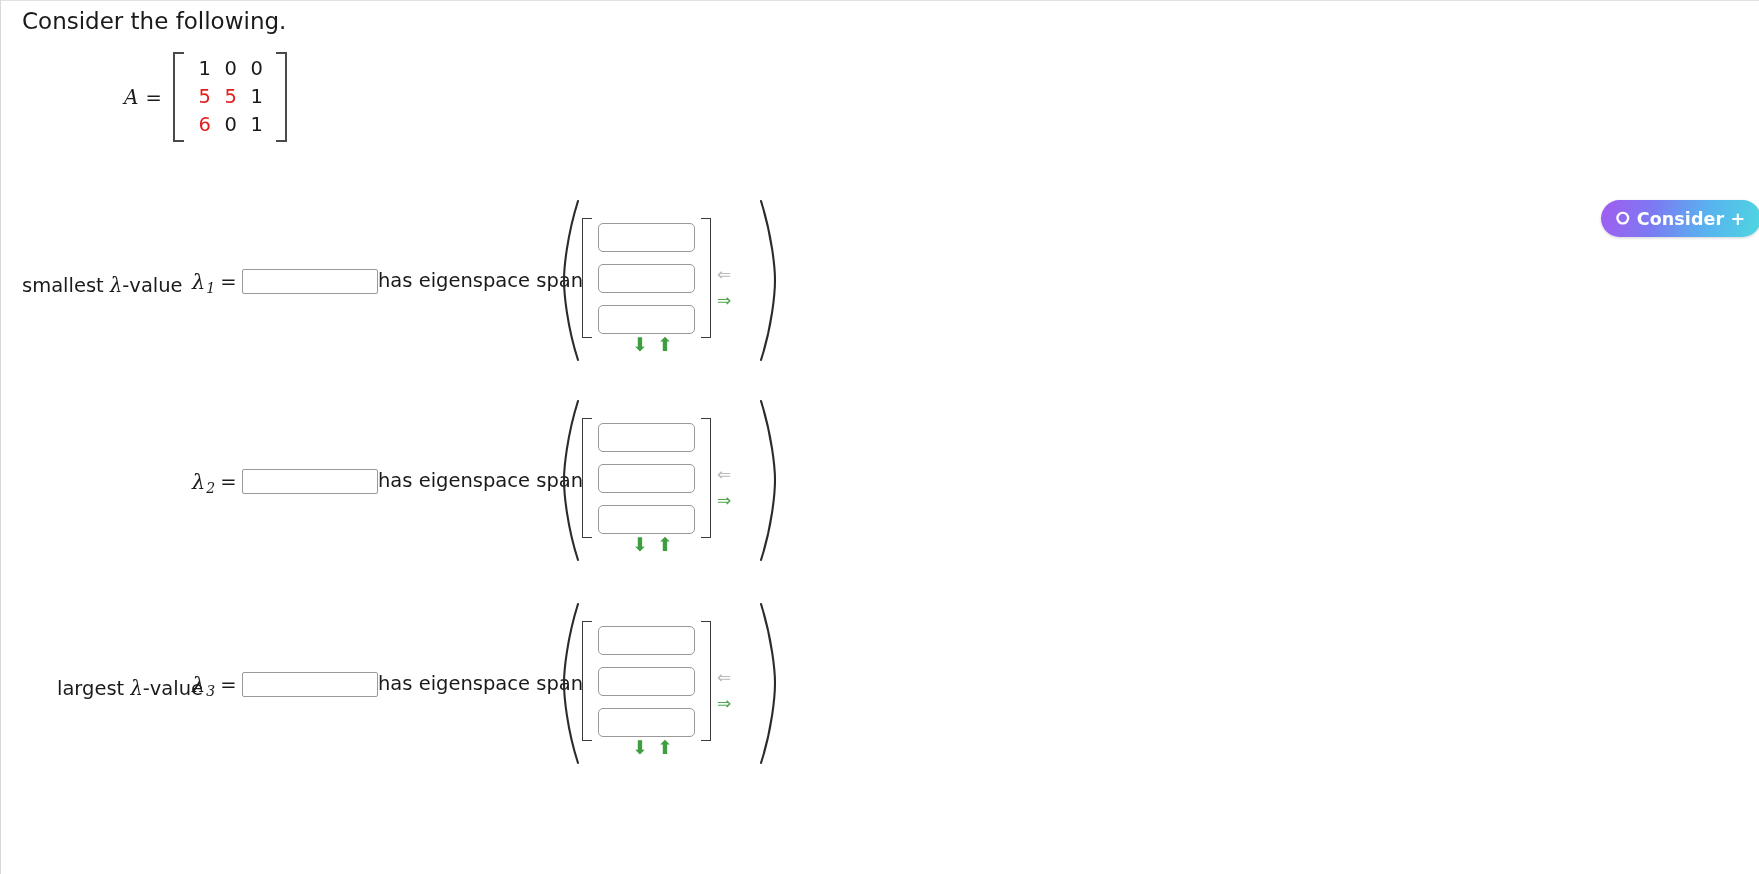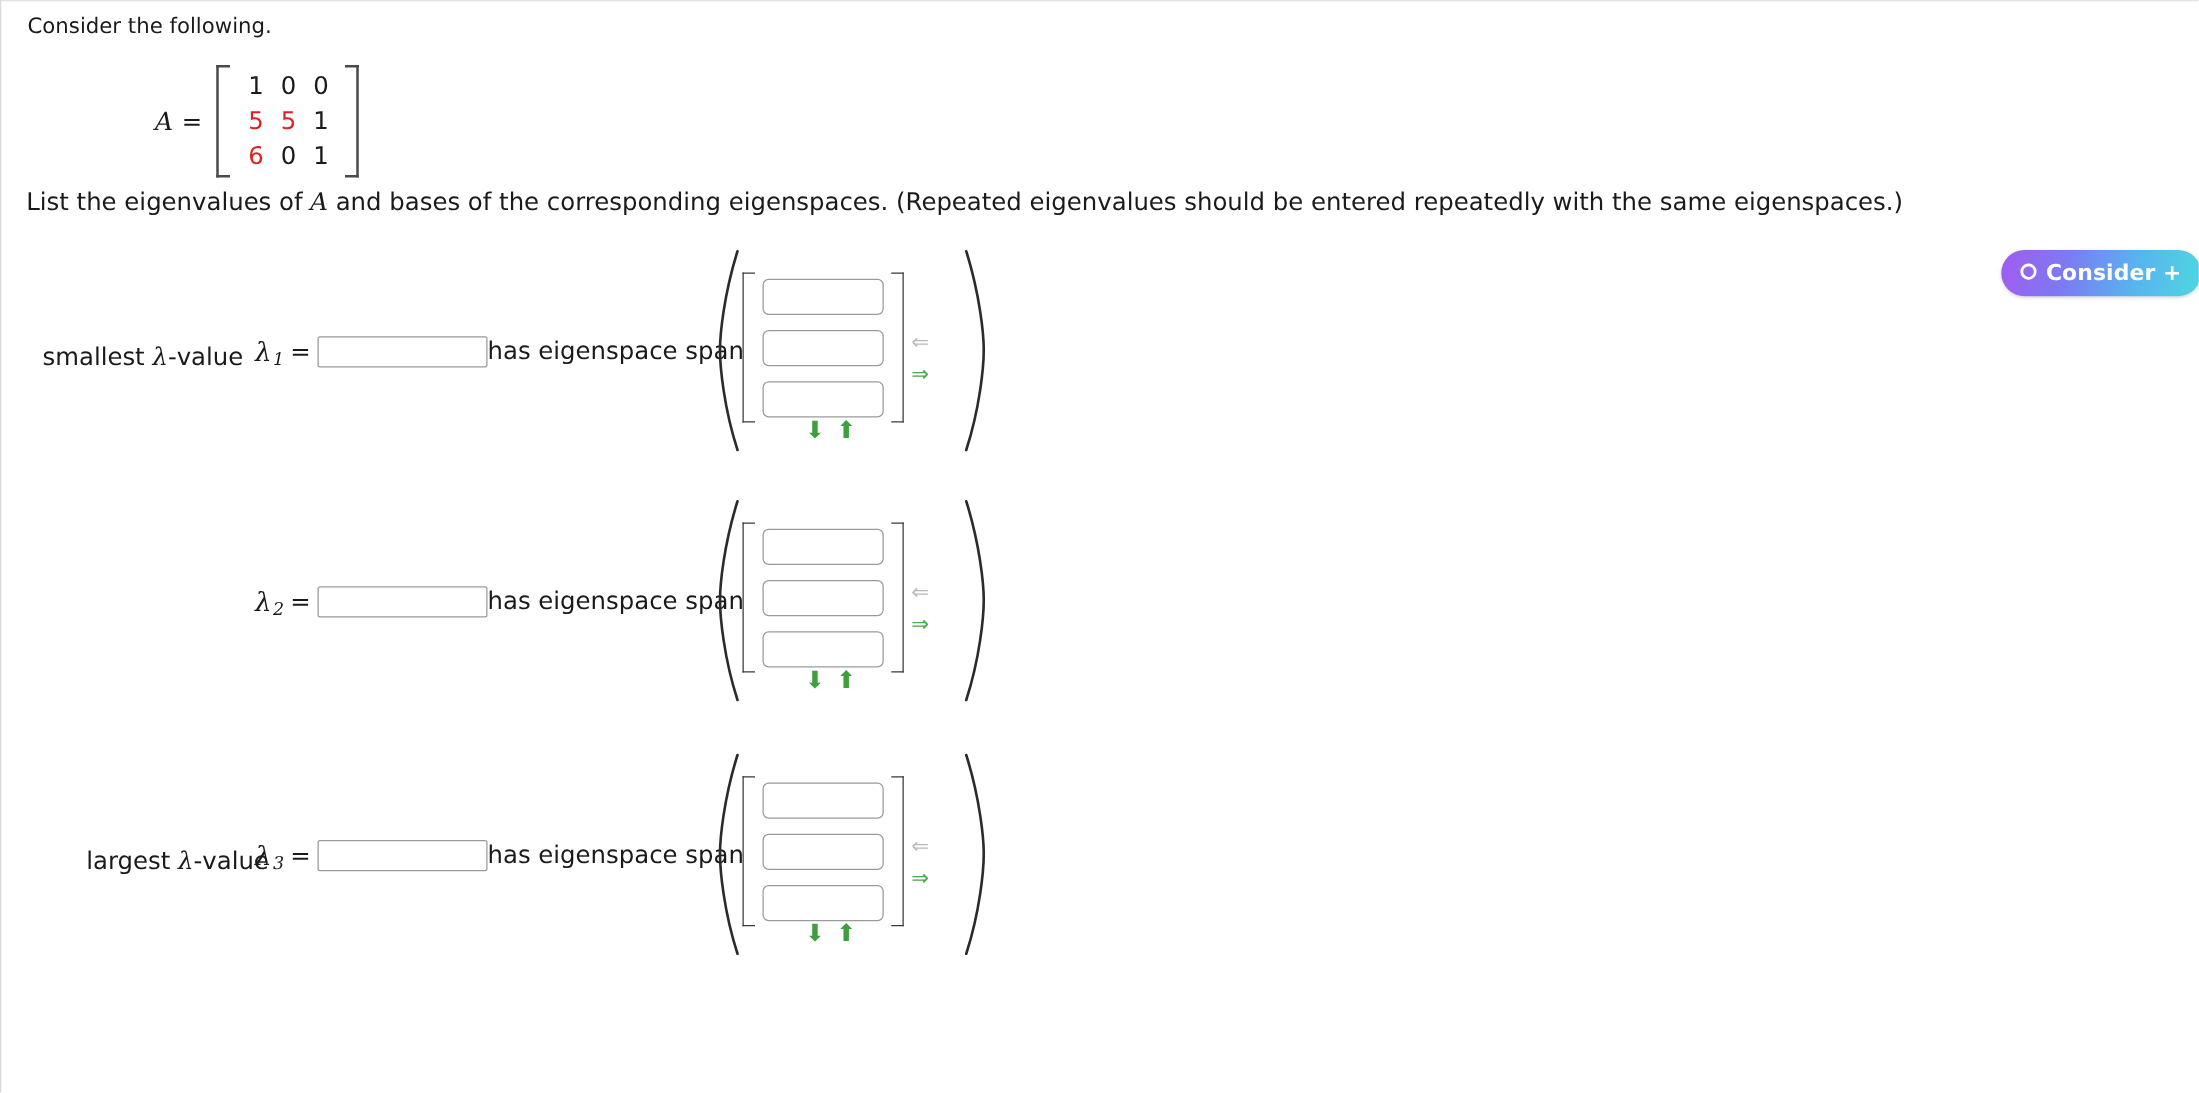--- a/index.html
+++ b/index.html
@@ -34,21 +34,21 @@
     position: absolute;
     left: 0; top: 0;
     width: 1759px; height: 1px;
     background: #e2e2e2;
   }
 
   .prompt {
     position: absolute;
     left: 22px;
     top: 9px;
-    font-size: 17px;
+    font-size: 23px;
     line-height: 24px;
     white-space: nowrap;
   }
 
   
   .matrix-block {
     position: absolute;
     left: 124px;
     top: 52px;
     display: flex;
@@ -125,21 +125,21 @@
   .summary-icon {
     display: inline-block;
     font-size: 17px;
     font-weight: bold;
     line-height: 1;
   }
 
   
   .eigen-row {
     position: absolute;
-    left: 12px;
+    left: 0;
     width: 1400px;
     height: 200px;
     padding-left: 40px;
   }
   .rank-label {
     position: absolute;
     left: 22px;
     font-size: 19.5px;
     white-space: nowrap;
   }
@@ -295,23 +295,20 @@
       <span class="mat-cell red">5</span>
       <span class="mat-cell red">5</span>
       <span class="mat-cell black">1</span>
       <span class="mat-cell red">6</span>
       <span class="mat-cell black">0</span>
       <span class="mat-cell black">1</span>
     </div>
     <div class="bracket right"></div>
   </div>
 
-  <div class="instruction">
-    <span>List the eigenvalues of </span><span class="var">A</span><span> and bases of the corresponding eigenspaces. (Repeated eigenvalues should be entered repeatedly with the same eigenspaces.)</span>
-  </div>
 
   <div class="summary-btn">
     <span class="summary-icon">⭘</span>
     <span>Consider +</span>
   </div>
 
   <div class="eigen-row" style="top:195px;">
     <div class="rank-label" style="top:79px;">
       <span>smallest </span><span class="var">λ</span><span>-value</span>
     </div>

